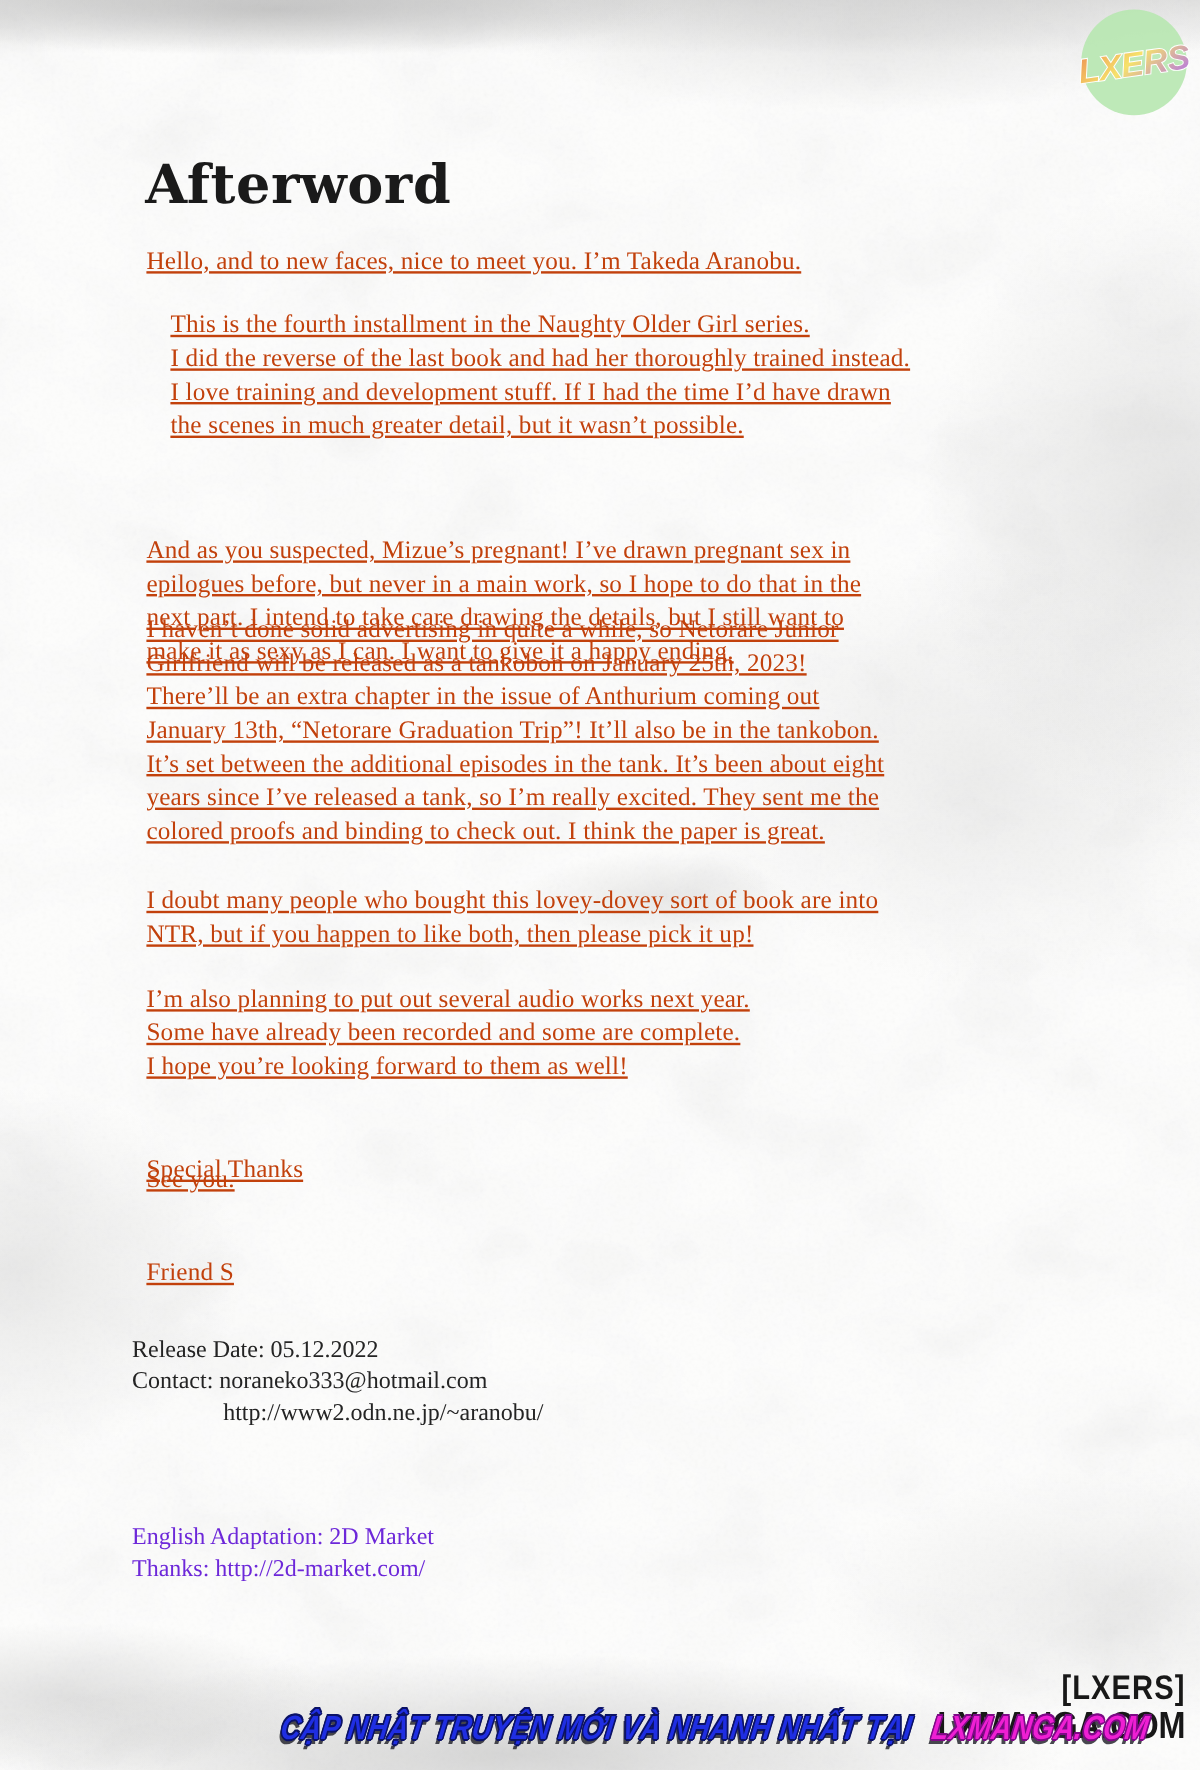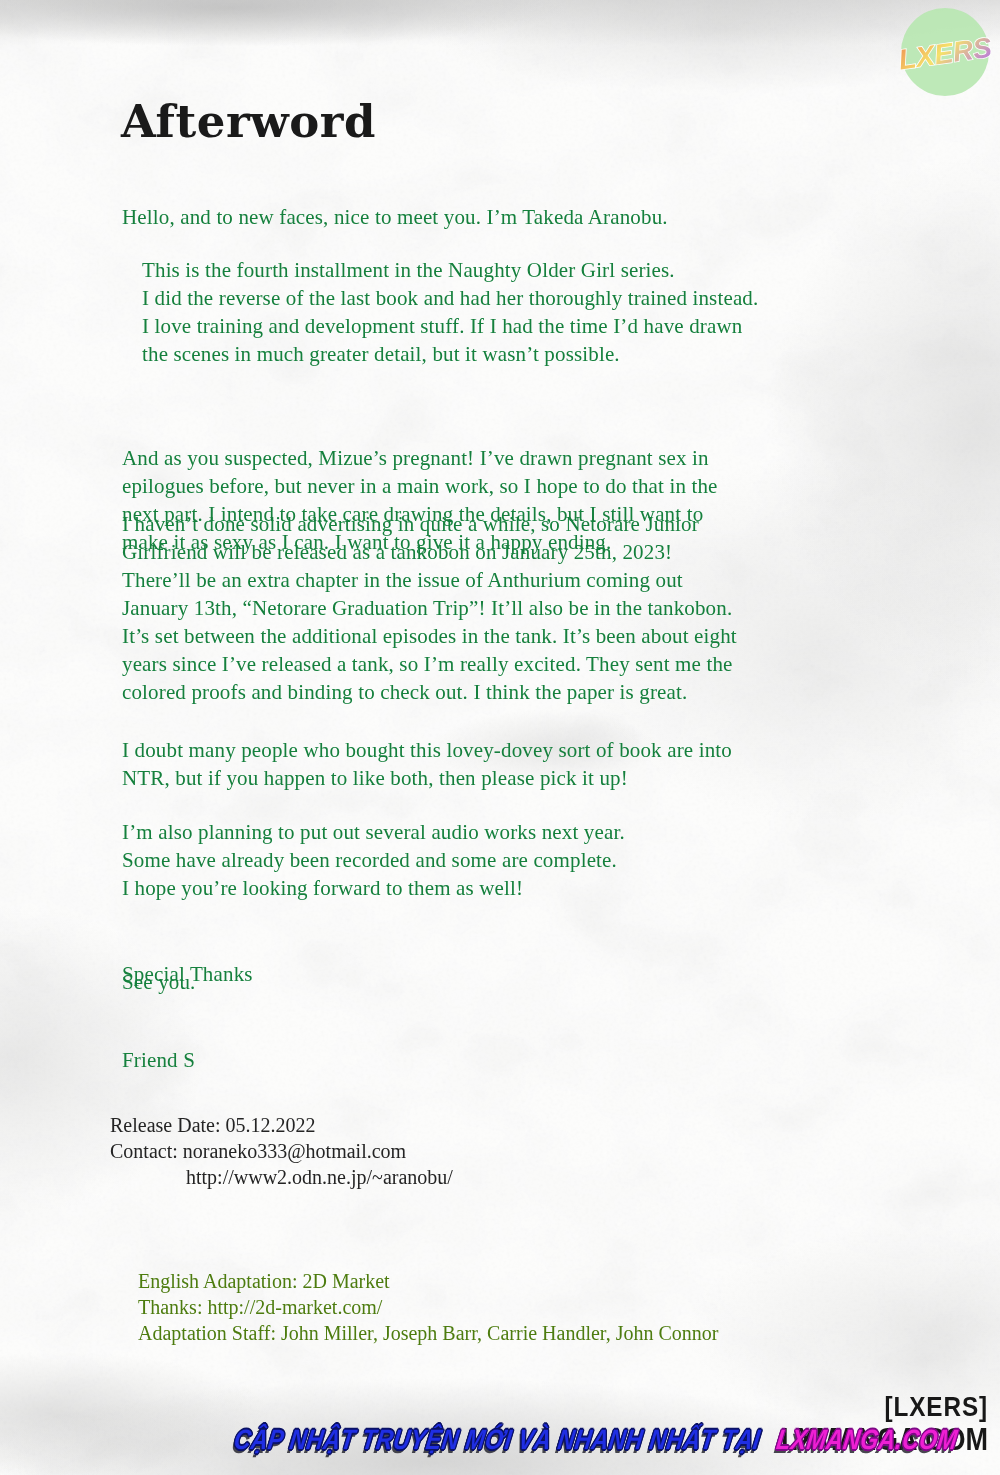--- a/index.html
+++ b/index.html
@@ -18,48 +18,48 @@
       radial-gradient(ellipse 300px 380px at 980px 420px, rgba(160,160,160,0.26), transparent 70%),
       radial-gradient(ellipse 340px 260px at 820px 640px, rgba(165,165,165,0.18), transparent 70%),
       radial-gradient(ellipse 260px 220px at 20px 1060px, rgba(160,160,160,0.22), transparent 70%),
       radial-gradient(ellipse 160px 55px at 545px 748px, rgba(110,110,110,0.14), transparent 70%),
       radial-gradient(ellipse 650px 120px at 430px 1462px, rgba(125,125,125,0.30), transparent 70%),
       radial-gradient(ellipse 300px 90px at 60px 1415px, rgba(140,140,140,0.25), transparent 70%),
       radial-gradient(ellipse 350px 150px at 930px 1330px, rgba(160,160,160,0.18), transparent 70%);
   }
   .content { position:relative; z-index:2; }
   .page-title {
-    position:absolute; left:121px; top:96px; margin:0;
+    position:absolute; left:121px; top:128px; margin:0;
     font-family:"DejaVu Serif", serif; font-weight:bold;
     font-size:45px; line-height:1.15; letter-spacing:0.5px; color:#1a1a1a;
   }
   .para {
     position:absolute; left:122px; margin:0;
     font-size:21px; line-height:28px; letter-spacing:0.15px;
-    white-space:pre-line; color:#15803d;
+    white-space:pre-line; color:#c2410c;text-decoration:underline;
   }
   .p1 { top:203px; }
   .p2 { top:256px;margin-left:20px; }
   .p3 { top:396px;margin-top:48px; }
   .p4 { top:510px; }
   .p5 { top:736px; }
   .p6 { top:818px; }
   .sign-off { top:968px; }
   .thanks-label { top:960px;text-align:center; }
   .thanks-name { top:1046px; }
   .colophon {
     position:absolute; left:110px; top:1112px;
     font-size:20px; line-height:26px; color:#242424;
   }
   .colophon-heading { font-weight:bold; }
   .colophon-line { white-space:nowrap; }
   .colophon-url { padding-left:76px; }
   .adaptation {
     position:absolute; left:110px; top:1268px;
-    font-size:20px; line-height:26px; color:#4d7c0f;margin-left:28px;
+    font-size:20px; line-height:26px; color:#6d28d9;
   }
   .adaptation-line { white-space:nowrap; }
   .badge { position:absolute; left:896px; top:2px; z-index:2; }
   .watermark {
     position:absolute; right:12px; top:1392px; z-index:3;
     text-align:right; line-height:1.06;
     font-family:"Liberation Sans", sans-serif; font-weight:bold; color:#181818;
     transform:scale(0.9,1.05); transform-origin:right top;
   }
   .wm-group { font-size:27px; letter-spacing:1px; }
@@ -161,21 +161,20 @@
 
     <div class="colophon">
       <div class="colophon-line">Release Date: 05.12.2022</div>
       <div class="colophon-line">Contact: noraneko333@hotmail.com</div>
       <div class="colophon-line colophon-url">http://www2.odn.ne.jp/~aranobu/</div>
     </div>
 
     <div class="adaptation">
       <div class="adaptation-line">English Adaptation: 2D Market</div>
       <div class="adaptation-line">Thanks: http://2d-market.com/</div>
-      <div class="adaptation-line">Adaptation Staff: John Miller, Joseph Barr, Carrie Handler, John Connor</div>
     </div>
 
     <div class="watermark">
       <div class="wm-group">[LXERS]</div>
       <div class="wm-site">LXMANGA.COM</div>
     </div>
 
     <div class="banner">
       <span class="banner-vi">CẬP NHẬT TRUYỆN MỚI VÀ NHANH NHẤT TẠI</span>
       <span class="banner-site">LXMANGA.COM</span>

